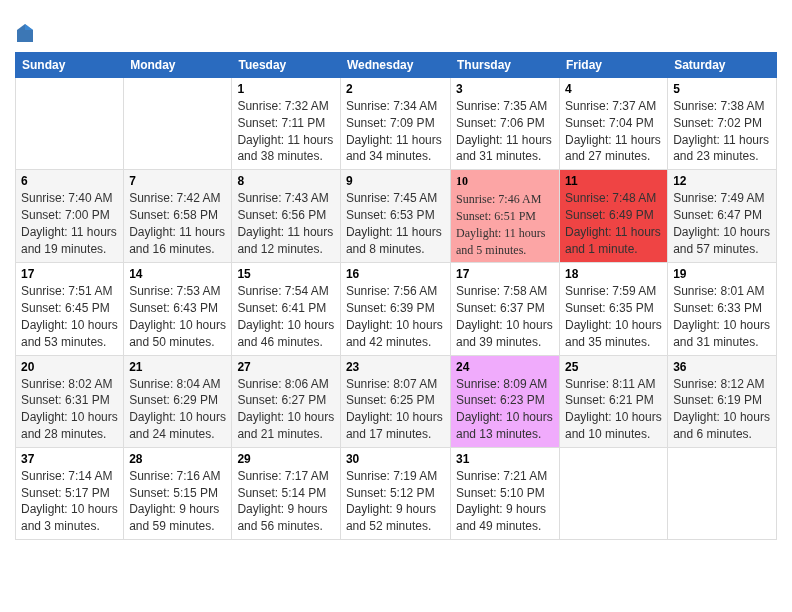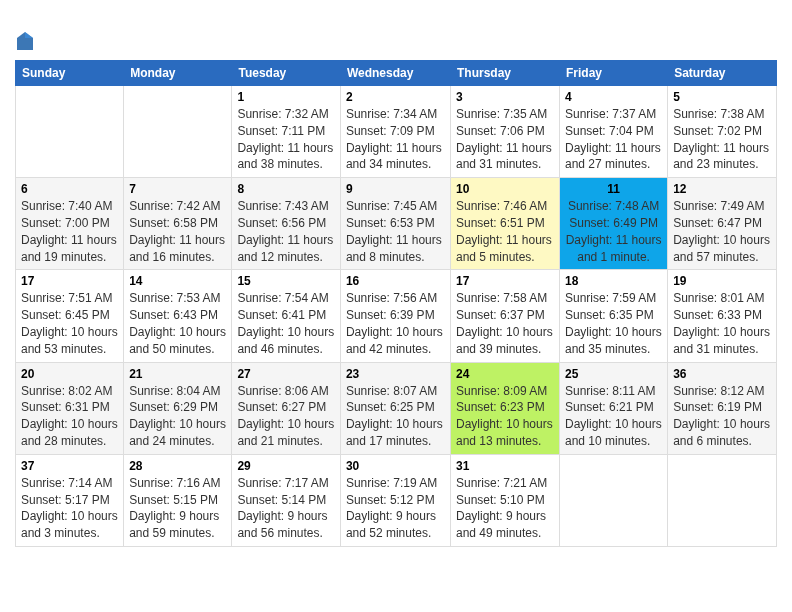--- a/index.html
+++ b/index.html
@@ -6,21 +6,21 @@
     body {
       font-family: Arial, sans-serif;
       background: #fff;
       width: 792px;
       min-height: 612px;
       padding: 0;
     }
     .page {
       width: 792px;
       background: #fff;
-      padding: 26px 15px 15px 15px;
+      padding: 18px 15px 15px 15px;
     }
     .header {
       display: flex;
       align-items: flex-start;
       justify-content: space-between;
       margin-bottom: 8px;
     }
     .logo {
       display: flex;
       align-items: center;
@@ -163,25 +163,25 @@
             <div class="day-info">Sunrise: 7:42 AM<br>Sunset: 6:58 PM<br>Daylight: 11 hours and 16 minutes.</div>
           </td>
           <td style="background: rgb(245, 245, 245);">
             <span class="day-num">8</span>
             <div class="day-info">Sunrise: 7:43 AM<br>Sunset: 6:56 PM<br>Daylight: 11 hours and 12 minutes.</div>
           </td>
           <td style="background: rgb(245, 245, 245);">
             <span class="day-num">9</span>
             <div class="day-info">Sunrise: 7:45 AM<br>Sunset: 6:53 PM<br>Daylight: 11 hours and 8 minutes.</div>
           </td>
-          <td style="background: #fef9c3;">
+          <td style="background: #fca5a5; font-family: Liberation Serif, serif;">
             <span class="day-num">10</span>
             <div class="day-info">Sunrise: 7:46 AM<br>Sunset: 6:51 PM<br>Daylight: 11 hours and 5 minutes.</div>
           </td>
-          <td style="background: #0ea5e9; text-align: center;">
+          <td style="background: #ef4444;">
             <span class="day-num">11</span>
             <div class="day-info">Sunrise: 7:48 AM<br>Sunset: 6:49 PM<br>Daylight: 11 hours and 1 minute.</div>
           </td>
           <td style="background: rgb(245, 245, 245);">
             <span class="day-num">12</span>
             <div class="day-info">Sunrise: 7:49 AM<br>Sunset: 6:47 PM<br>Daylight: 10 hours and 57 minutes.</div>
           </td>
         </tr>
         <tr>
           <td>
@@ -223,21 +223,21 @@
             <div class="day-info">Sunrise: 8:04 AM<br>Sunset: 6:29 PM<br>Daylight: 10 hours and 24 minutes.</div>
           </td>
           <td style="background: rgb(245, 245, 245);">
             <span class="day-num">27</span>
             <div class="day-info">Sunrise: 8:06 AM<br>Sunset: 6:27 PM<br>Daylight: 10 hours and 21 minutes.</div>
           </td>
           <td style="background: rgb(245, 245, 245);">
             <span class="day-num">23</span>
             <div class="day-info">Sunrise: 8:07 AM<br>Sunset: 6:25 PM<br>Daylight: 10 hours and 17 minutes.</div>
           </td>
-          <td style="background: #bef264;">
+          <td style="background: #f0abfc;">
             <span class="day-num">24</span>
             <div class="day-info">Sunrise: 8:09 AM<br>Sunset: 6:23 PM<br>Daylight: 10 hours and 13 minutes.</div>
           </td>
           <td style="background: rgb(245, 245, 245); margin-left: 9px;">
             <span class="day-num">25</span>
             <div class="day-info">Sunrise: 8:11 AM<br>Sunset: 6:21 PM<br>Daylight: 10 hours and 10 minutes.</div>
           </td>
           <td style="background: rgb(245, 245, 245);">
             <span class="day-num">36</span>
             <div class="day-info">Sunrise: 8:12 AM<br>Sunset: 6:19 PM<br>Daylight: 10 hours and 6 minutes.</div>

